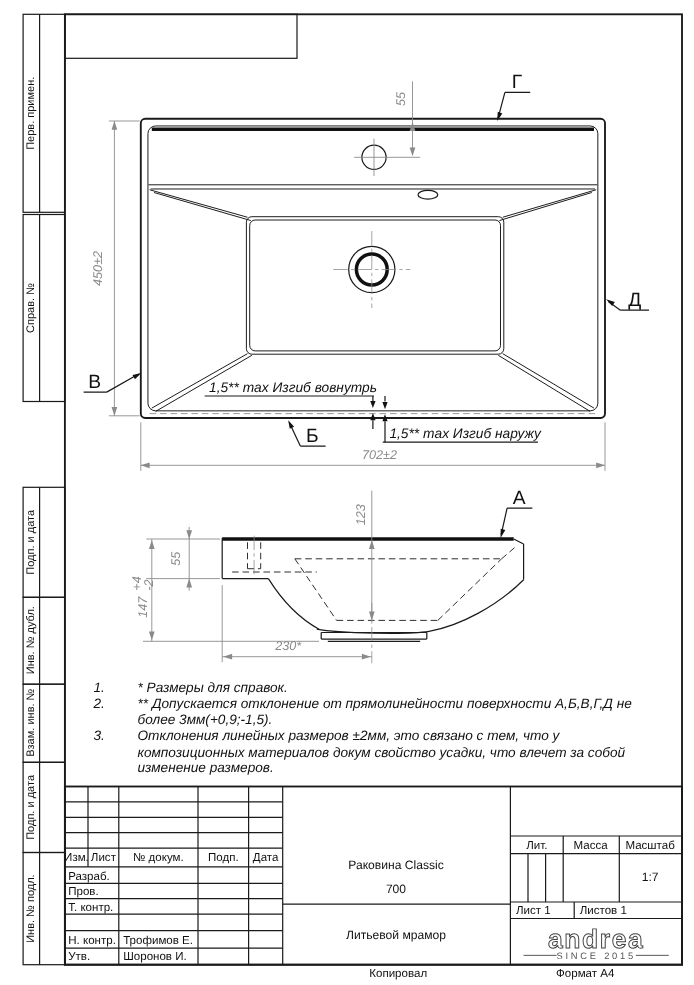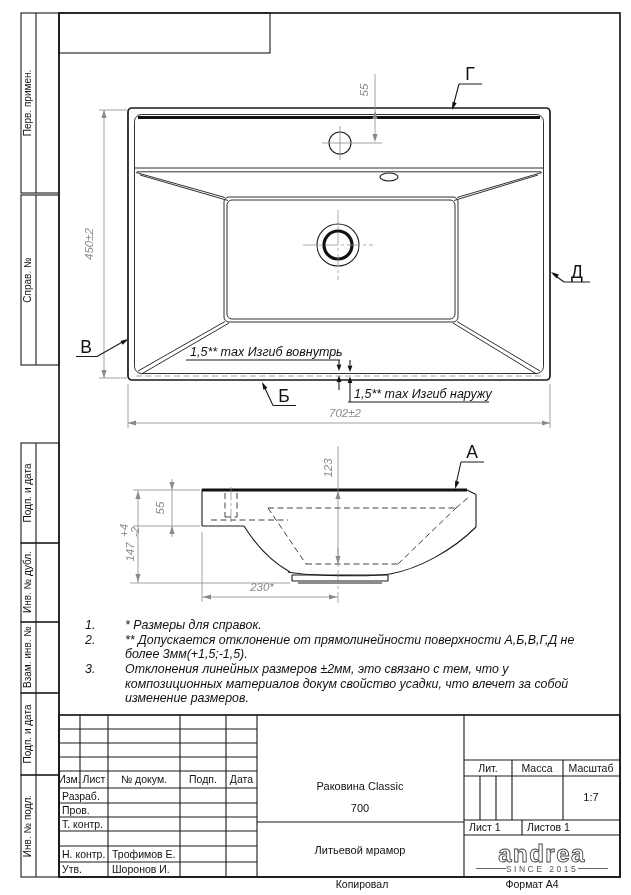--- a/index.html
+++ b/index.html
@@ -258,21 +258,21 @@
   <text class="tbsm" text-anchor="middle" x="532" y="888">Формат А4</text>
 </svg>
 
 <div class="notes">
   <div class="note-row">
     <div class="note-num">1.</div>
     <div class="note-text">*  Размеры для справок.</div>
   </div>
   <div class="note-row">
     <div class="note-num">2.</div>
-    <div class="note-text">**  Допускается отклонение от прямолинейности поверхности А,Б,В,Г,Д не более 3мм(+1,5;-1,5).</div>
+    <div class="note-text">**  Допускается отклонение от прямолинейности поверхности А,Б,В,Г,Д не более 3мм(+0,9;-1,5).</div>
   </div>
   <div class="note-row">
     <div class="note-num">3.</div>
     <div class="note-text">Отклонения линейных размеров ±2мм, это связано с тем, что у композиционных материалов докум свойство усадки, что влечет за собой изменение размеров.</div>
   </div>
 </div>
 
 </div>
 
 </body></html>

